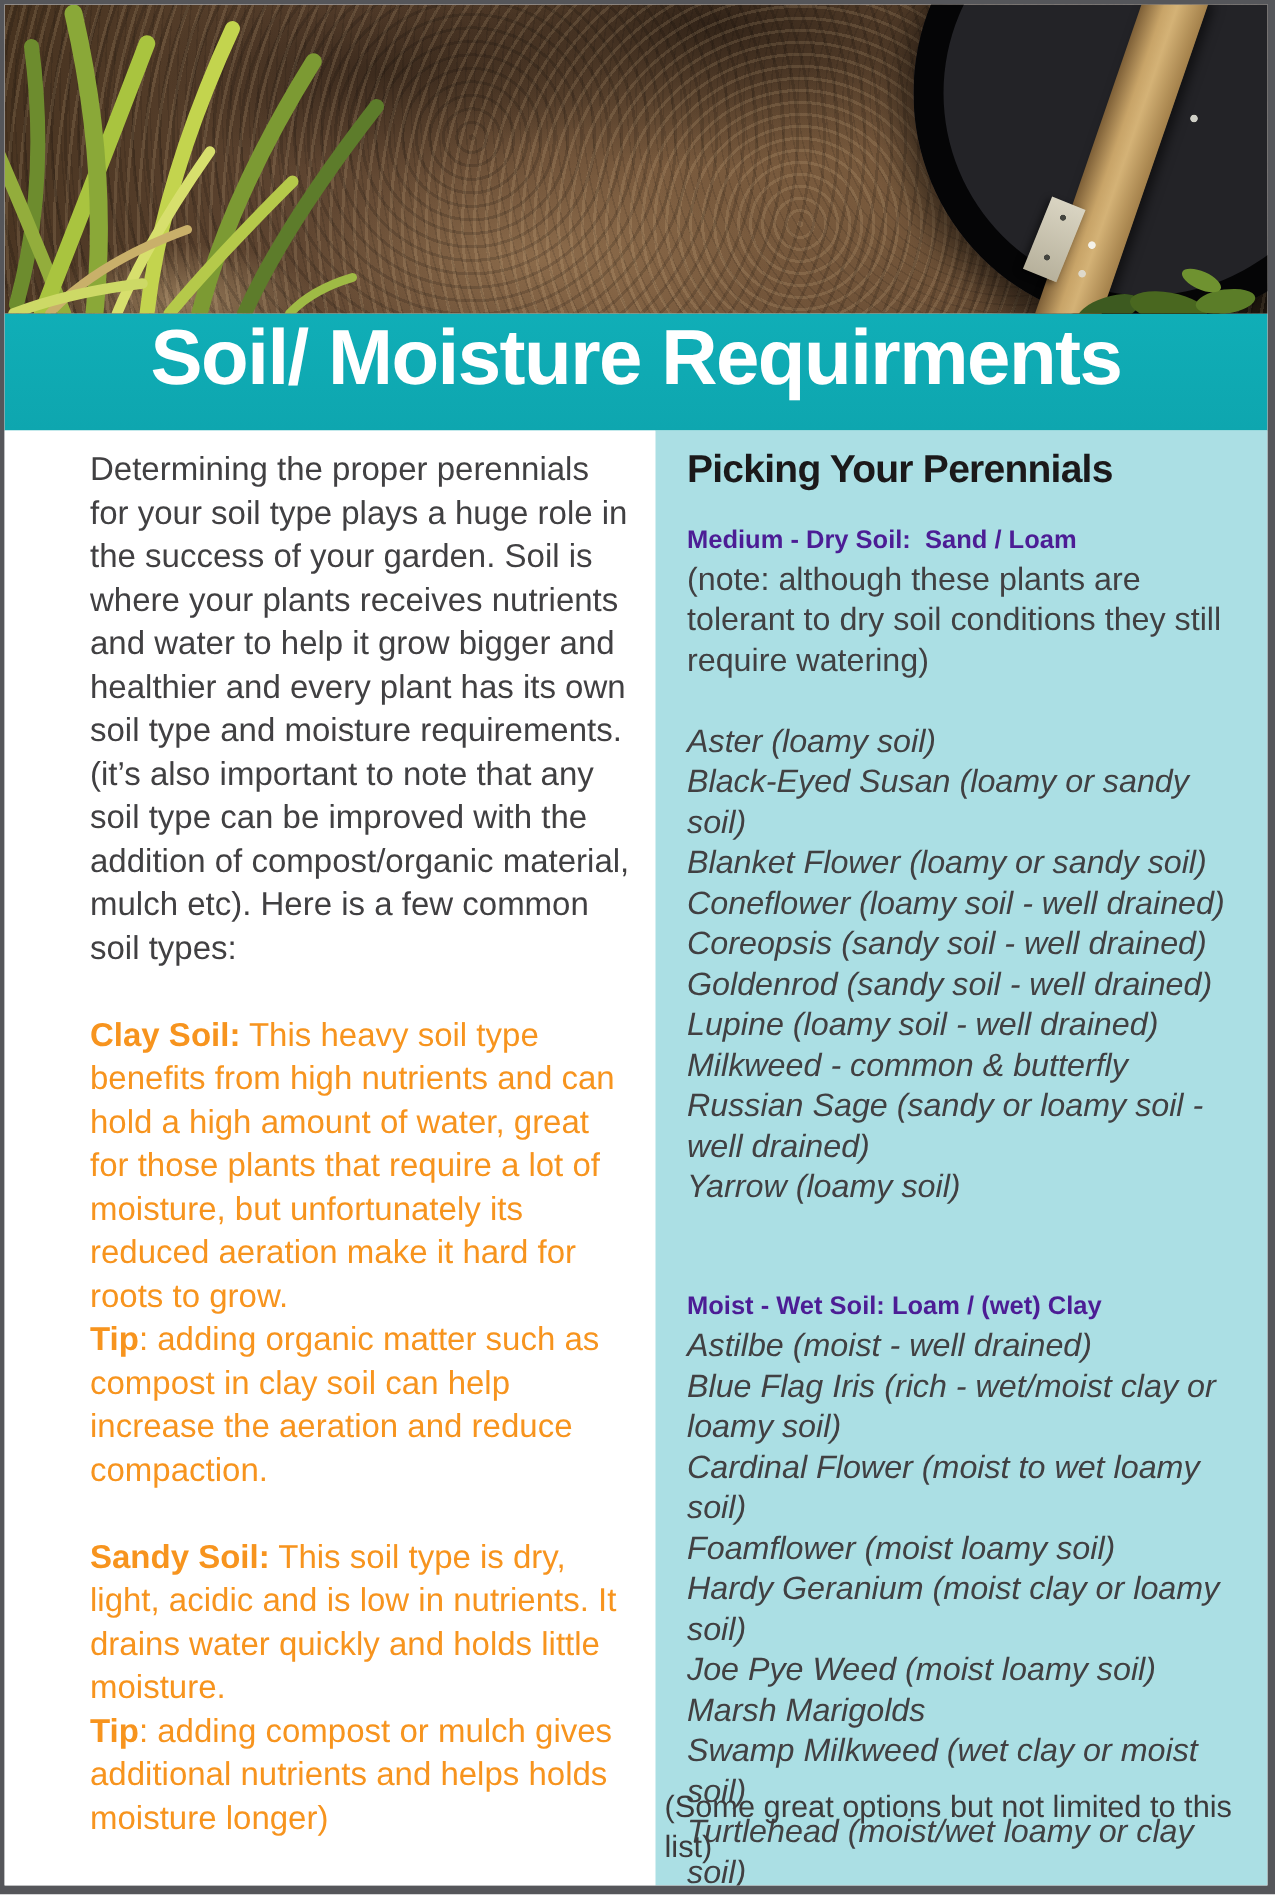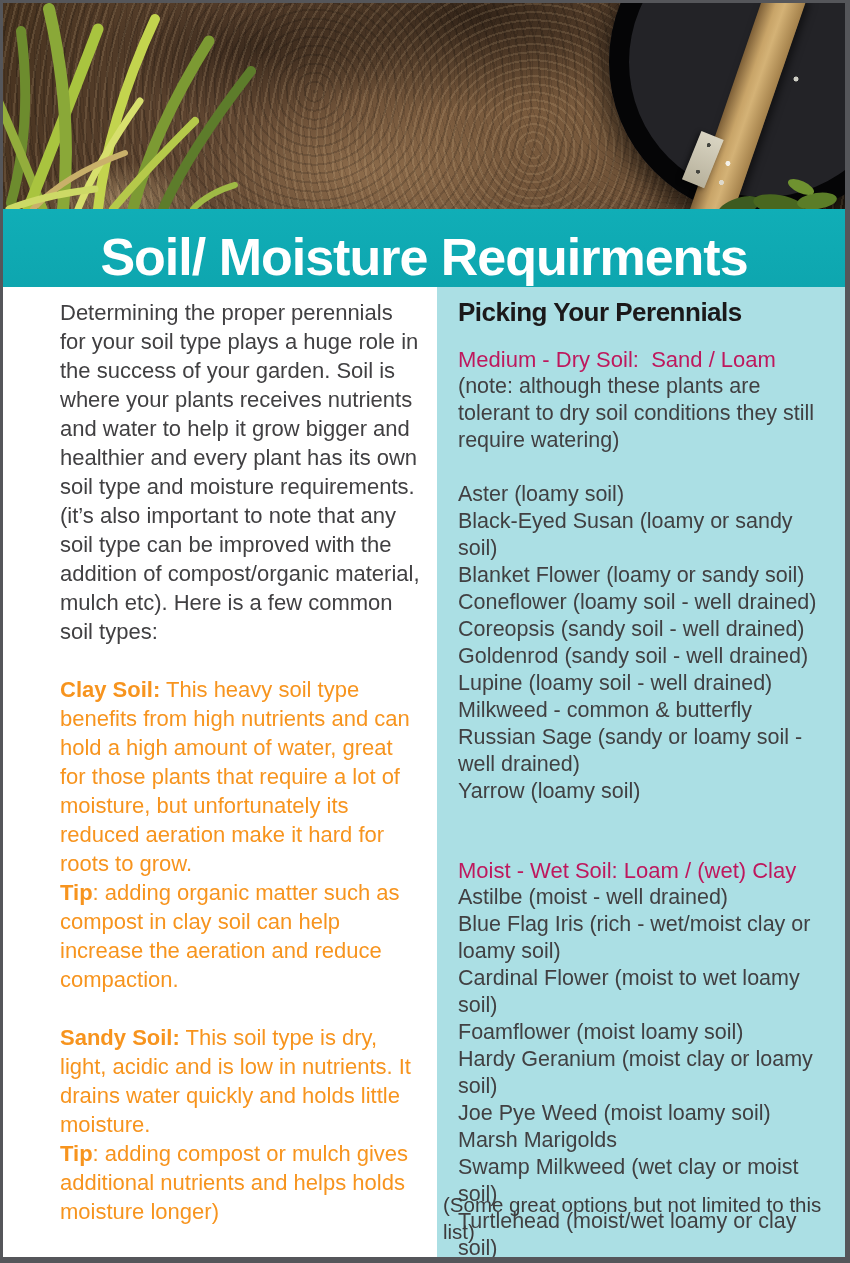--- a/index.html
+++ b/index.html
@@ -72,21 +72,21 @@
       radial-gradient(4px 4px at 50% 75%, #44453f 0 45%, transparent 55%),
       linear-gradient(180deg, #d9d4c2, #b7b19c);
     box-shadow: -2px 2px 5px rgba(0,0,0,.45);
   }
   .corner-foliage { position: absolute; right: 6px; bottom: -4px; z-index: 5; }
 
   
   .banner {
     width: 842px; height: 78px;
     background: linear-gradient(180deg, var(--banner-teal, #10aeb7) 0%, #0ea6af 100%);
-    display: flex; align-items: flex-end; justify-content: center;
+    display: flex; align-items: flex-start; justify-content: center;
   }
   .banner h1 {
     color: #ffffff;
     font-size: 52px;
     font-weight: bold;
     letter-spacing: -1px;
     white-space: pre;
   }
 
   
@@ -114,28 +114,28 @@
     line-height: 27px;
   }
   .right-col h2 {
     color: #1b191a;
     font-size: 26px;
     font-weight: bold;
     letter-spacing: -0.5px;
     margin: 2px 0 20px 0;
   }
   .group h3 {
-    color: #be185d;
-    font-size: 22px;
-    font-weight: normal;
+    color: #4c1d95;
+    font-size: 17px;
+    font-weight: bold;
     line-height: 27px;
     white-space: pre-wrap;
   }
   .group .note { margin-bottom: 27px; }
-  .plant-list { list-style: none; }
+  .plant-list { list-style: none; font-style: italic; }
   .plant-list li { line-height: 27px; }
   .group-moist { margin-top: 52px; }
   .footer-note {
     position: absolute;
     left: 6px; right: 10px; bottom: 12px;
     font-size: 20.5px;
     color: #3c3a3b;
   }
 </style>
 </head>

